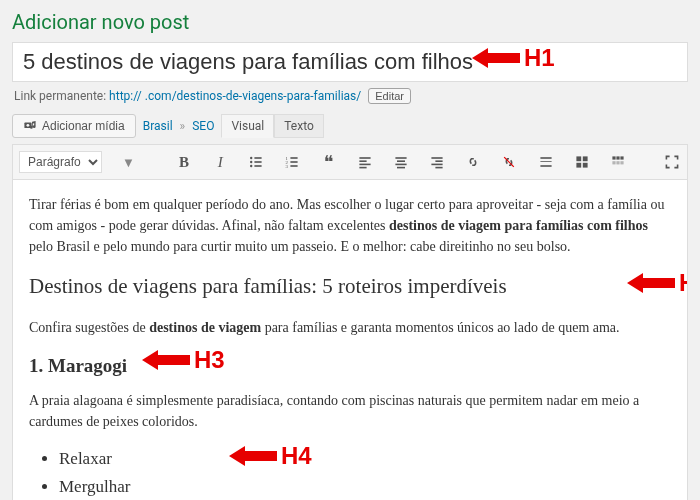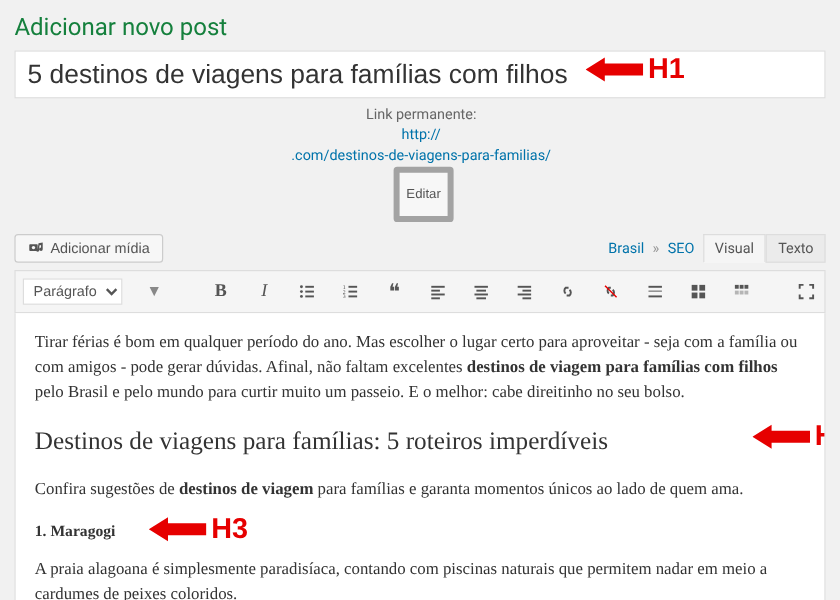--- a/index.html
+++ b/index.html
@@ -1,56 +1,56 @@
 <!DOCTYPE html>
 <html><head>
 <meta charset="utf-8">
 <style>
   * { box-sizing: border-box; margin: 0; padding: 0; }
   body { font-family: -apple-system, "Segoe UI", Roboto, Arial, sans-serif; font-size: 13px; color: #444; background: #f1f1f1; width: 700px; height: 500px; overflow: hidden; padding: 8px 12px 0 12px; position: relative; }
   .page-title { font-size: 20px; font-weight: 400; color: #15803d; margin: 2px 0 8px 0; }
   .title-wrap { position: relative; }
   .title-input { width: 100%; font-size: 22px; padding: 6px 10px; border: 1px solid #ddd; background: #fff; color: #333; font-weight: 300; }
-  .permalink-row { font-size: 12px; color: #666; margin: 6px 0 10px 2px; display: flex; align-items: center; gap: 3px; flex-direction: column; }
+  .permalink-row { font-size: 12px; color: #666; margin: 6px 0 10px 2px; display: flex; align-items: center; gap: 3px; }
   .permalink-row a { color: #0073aa; text-decoration: none; }
-  .perm-edit { font-size: 11px; padding: 12px 6px; border: 5px solid #a3a3a3; border-radius: 3px; background: #f7f7f7; color: #555; cursor: pointer; margin-left: 4px; }
-  .media-row { display: flex; justify-content: space-between; align-items: center; margin-bottom: 6px; }
+  .perm-edit { font-size: 11px; padding: 1px 6px; border: 1px solid #a3a3a3; border-radius: 3px; background: #f7f7f7; color: #555; cursor: pointer; margin-left: 4px; }
+  .media-row { display: flex; align-items: center; margin-bottom: 6px; }
   .btn { font-size: 12px; padding: 4px 10px; border: 1px solid #ccc; border-radius: 3px; background: #f7f7f7; color: #555; cursor: pointer; display: inline-flex; align-items: center; gap: 5px; }
   .btn .dashicon { width: 14px; height: 14px; display: inline-block; }
   .tabs { display: flex; align-items: center; gap: 0; font-size: 12px; color: #666; }
   .tabs .lnk { padding: 4px 7px; color: #0073aa; cursor: pointer; }
   .tabs .tab { padding: 4px 9px; border: 1px solid #ddd; background: #ebebeb; cursor: pointer; color: #555; }
   .tabs .tab.active { background: #f5f5f5; border-bottom-color: #f5f5f5; }
   .toolbar { background: #f5f5f5; border: 1px solid #ddd; padding: 4px 6px; display: flex; align-items: center; gap: 18px; }
   .tb-select { font-size: 12px; padding: 2px 4px; border: 1px solid #ddd; background: #fff; color: #555; }
   .tb-btn { width: 26px; height: 26px; display: inline-flex; align-items: center; justify-content: center; border: 1px solid transparent; border-radius: 2px; cursor: pointer; color: #555; font-size: 15px; font-family: Georgia, serif; }
   .tb-btn svg { width: 16px; height: 16px; }
   .tb-spacer { flex: 1; }
   .editor { background: #fff; border: 1px solid #ddd; border-top: none; padding: 14px 16px; font-family: Georgia, "Times New Roman", serif; font-size: 14px; color: #333; line-height: 1.5; height: 332px; overflow: hidden; }
   .editor p { margin: 0 0 14px 0; position: relative; }
   .editor h2 { font-size: 21px; font-weight: normal; margin: 12px 0 14px 0; font-family: Georgia, serif; display: inline; }
   .editor .h2row { margin: 12px 0 14px 0; position: relative; }
-  .editor h3 { font-size: 13px; font-weight: bold; margin: 10px 17px 10px 0; font-family: Georgia, serif; display: inline; }
+  .editor h3 { font-size: 19px; font-weight: bold; margin: 10px 17px 10px 0; font-family: Georgia, serif; display: inline; }
   .editor .h3row { margin: 10px 0 10px 0; position: relative; }
   .editor .h4row { margin: 10px 0 6px 0; position: relative; font-weight: bold; font-size: 14px; }
   .editor ul { margin: 4px 0 0 30px; }
   .editor ul li { margin: 2px 0; font-size: 17px; }
   .ann { position: absolute; display: flex; align-items: center; color: #e60000; font-weight: bold; font-size: 24px; font-family: Arial, sans-serif; pointer-events: none; z-index: 50; }
   .ann .arrow { margin-right: 4px; }
   .ann .arrow svg { display: block; }
   .slug-underline { text-decoration: underline; }
 </style>
 </head>
 <body>
 
 <div class="page-title">Adicionar novo post</div>
 
 <div class="title-wrap">
   <input type="text" class="title-input" value="5 destinos de viagens para famílias com filhos" style="">
-  <div class="ann" style="left:432px; top:2px;padding-left:44px;">
+  <div class="ann" style="left:416px; top:2px;padding-left:44px;">
     <span class="arrow">
       <svg width="48" height="26" viewBox="0 0 48 26">
           <path d="M0 13 L16 3 L16 8 L48 8 L48 18 L16 18 L16 23 Z" fill="#e60000"></path>
         </svg>
     </span>
     <span>H1</span>
   </div>
 </div>
 
 <div class="permalink-row">
@@ -192,21 +192,21 @@
           </svg>
         </span>
       <span>H2</span>
     </span>
   </div>
   <p>
     <span>Confira sugestões de </span><b>destinos de viagem</b><span> para famílias e garanta momentos únicos ao lado de quem ama.</span>
   </p>
   <div class="h3row">
     <h3>1. Maragogi</h3>
-    <span class="ann" style="left:95px; top:-10px;">
+    <span class="ann" style="left:113px; top:-10px;">
       <span class="arrow">
           <svg width="48" height="26" viewBox="0 0 48 26">
             <path d="M0 13 L16 3 L16 8 L48 8 L48 18 L16 18 L16 23 Z" fill="#e60000"></path>
           </svg>
         </span>
       <span>H3</span>
     </span>
   </div>
   <p>A praia alagoana é simplesmente paradisíaca, contando com piscinas naturais que permitem nadar em meio a cardumes de peixes coloridos.</p>
   <div class="h4row">

